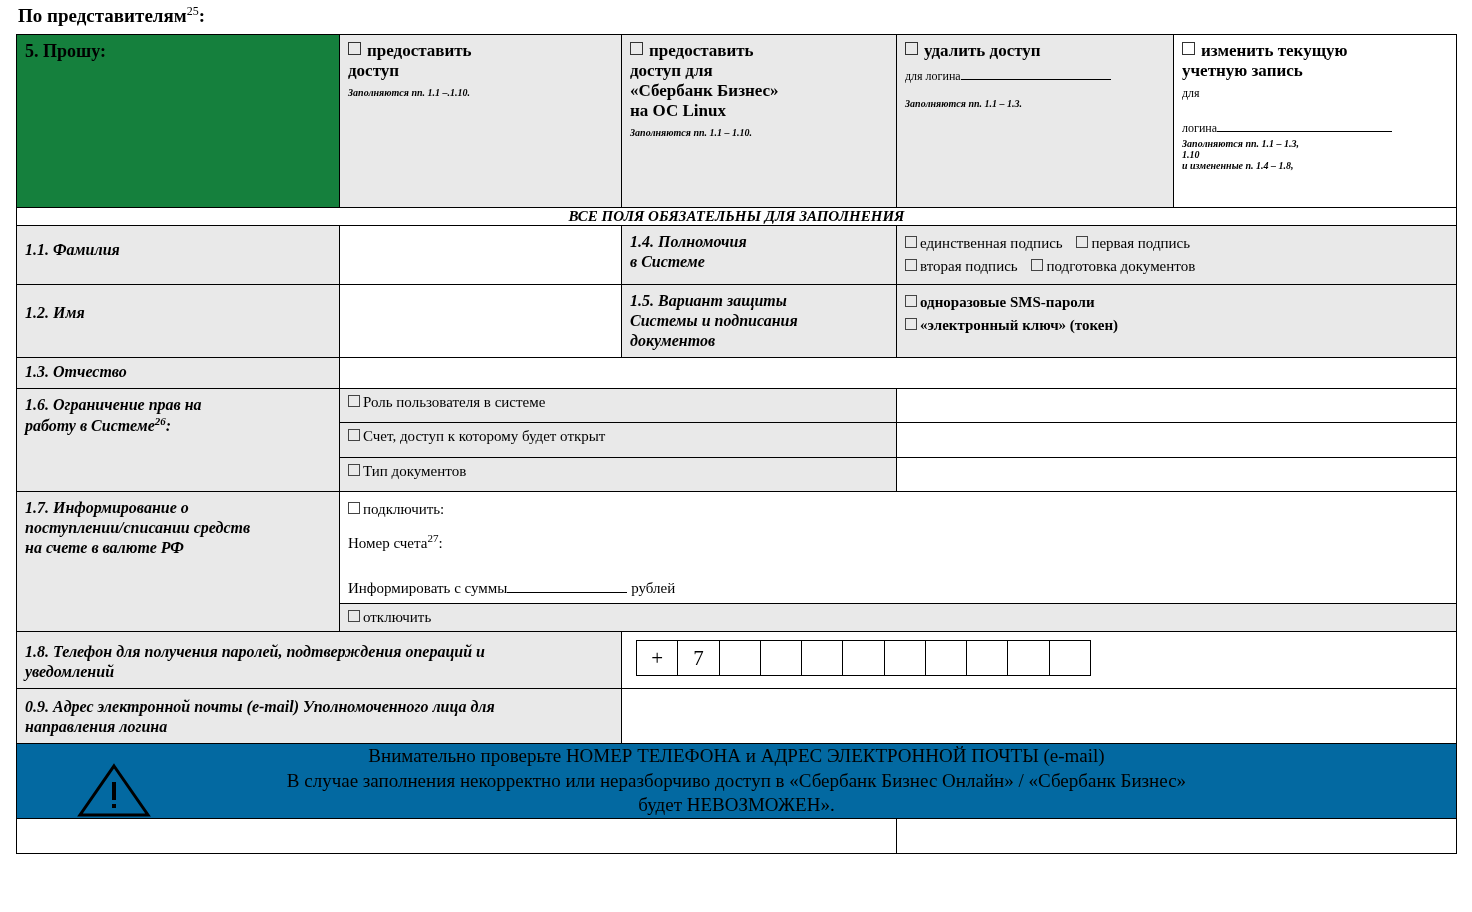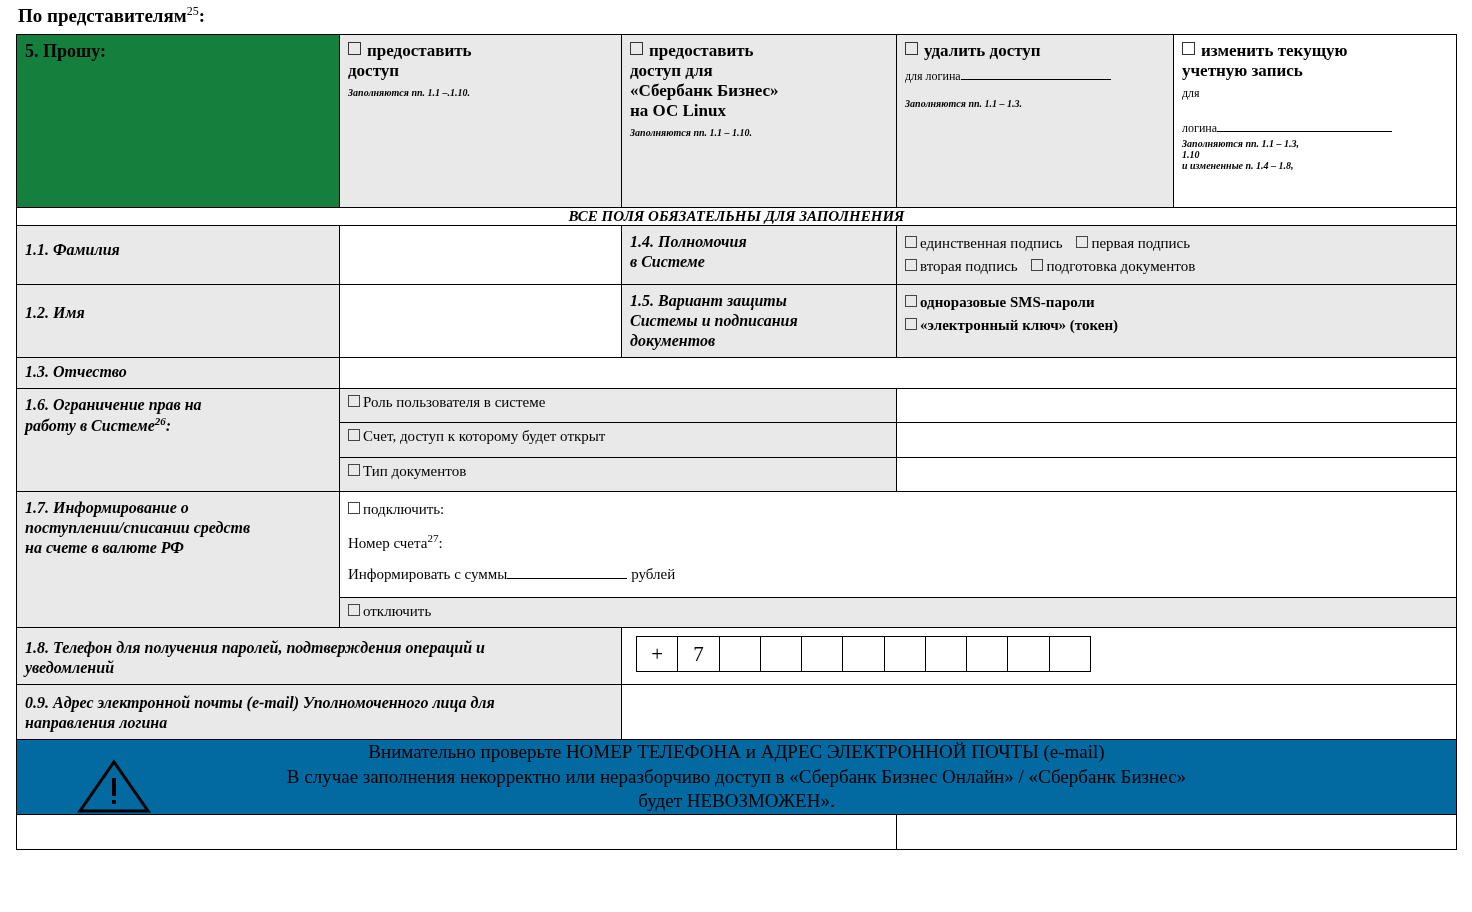--- a/index.html
+++ b/index.html
@@ -339,21 +339,21 @@
         </div>
       </td>
       <td class="white" colspan="4">
         <div class="pad" style="padding-top:9px">
           <div class="f15">
             <span class="chk-sm"></span><span>подключить:</span>
           </div>
           <div class="f15" style="margin-top:14px">
             <span>Номер счета</span><span class="sub-n">27</span><span>:</span>
           </div>
-          <div class="f15" style="margin-top:14px">
+          <div class="f15" style="margin-top:28px">
             <span>Информировать с суммы</span><span class="line" style="width:120px"></span>&nbsp;<span>рублей</span>
           </div>
         </div>
       </td>
     </tr>
     <tr>
       <td class="lgrey" colspan="4">
         <div class="pad f15" style="padding-top:5px;padding-bottom:5px">
           <span class="chk-sm"></span><span>отключить</span>
         </div>

